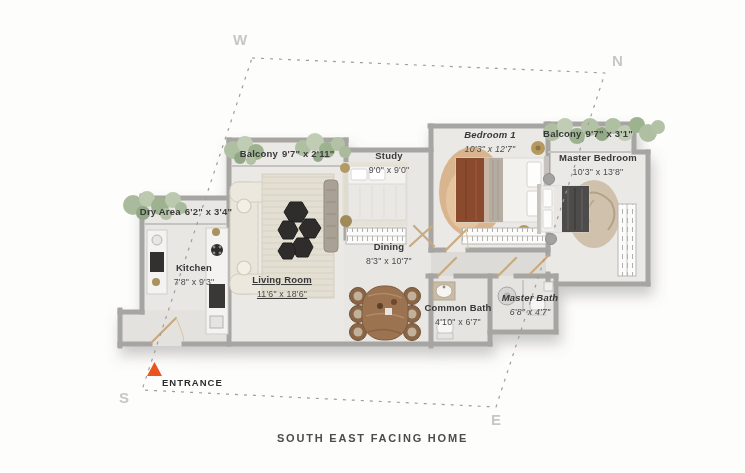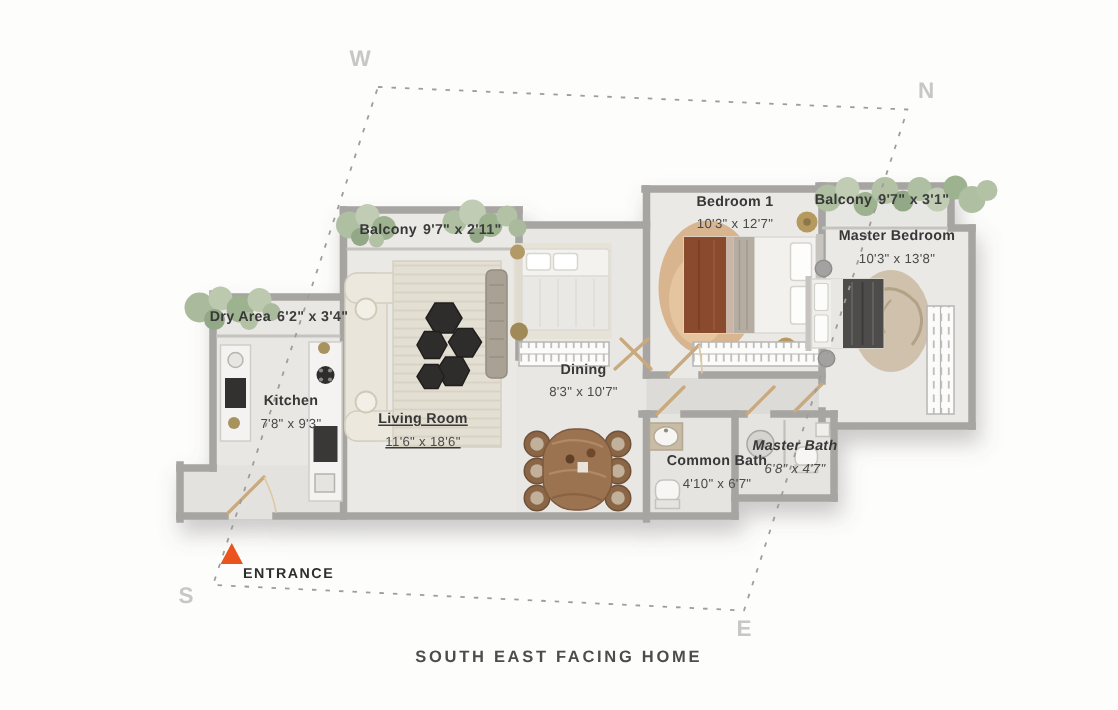--- a/index.html
+++ b/index.html
@@ -317,41 +317,45 @@
   <div class="lbl" style="left:146px;top:262px;width:96px;">
     <div class="nm">Kitchen</div>
     <div class="dm">7'8" x 9'3"</div>
   </div>
 
   <div class="lbl" style="left:226px;top:274px;width:112px;text-decoration:underline;">
     <div class="nm">Living Room</div>
     <div class="dm">11'6" x 18'6"</div>
   </div>
 
+  <div class="lbl" style="left:344px;top:150px;width:90px;">
+    <div class="nm">Study</div>
+    <div class="dm">9'0" x 9'0"</div>
+  </div>
 
   <div class="lbl" style="left:344px;top:241px;width:90px;">
     <div class="nm">Dining</div>
     <div class="dm">8'3" x 10'7"</div>
   </div>
 
-  <div class="lbl" style="left:430px;top:129px;width:120px;">
+  <div class="lbl" style="left:430px;top:129px;width:120px;font-style:italic;">
     <div class="nm">Bedroom 1</div>
     <div class="dm">10'3" x 12'7"</div>
   </div>
 
   <div class="lbl one" style="left:536px;top:128px;width:104px;">
     <span>Balcony</span><span class="dm-inline">9'7" x 3'1"</span>
   </div>
 
   <div class="lbl" style="left:546px;top:152px;width:104px;">
     <div class="nm">Master Bedroom</div>
     <div class="dm">10'3" x 13'8"</div>
   </div>
 
-  <div class="lbl" style="left:400px;top:302px;width:76px;padding-left:40px;">
+  <div class="lbl" style="left:420px;top:302px;width:76px;">
     <div class="nm">Common Bath</div>
     <div class="dm">4'10" x 6'7"</div>
   </div>
 
   <div class="lbl" style="left:492px;top:292px;width:76px;font-style:italic;">
     <div class="nm">Master Bath</div>
     <div class="dm">6'8" x 4'7"</div>
   </div>
 
   <div class="entrance-label" style="left:146px;top:377px;margin-left:16px;">ENTRANCE</div>

